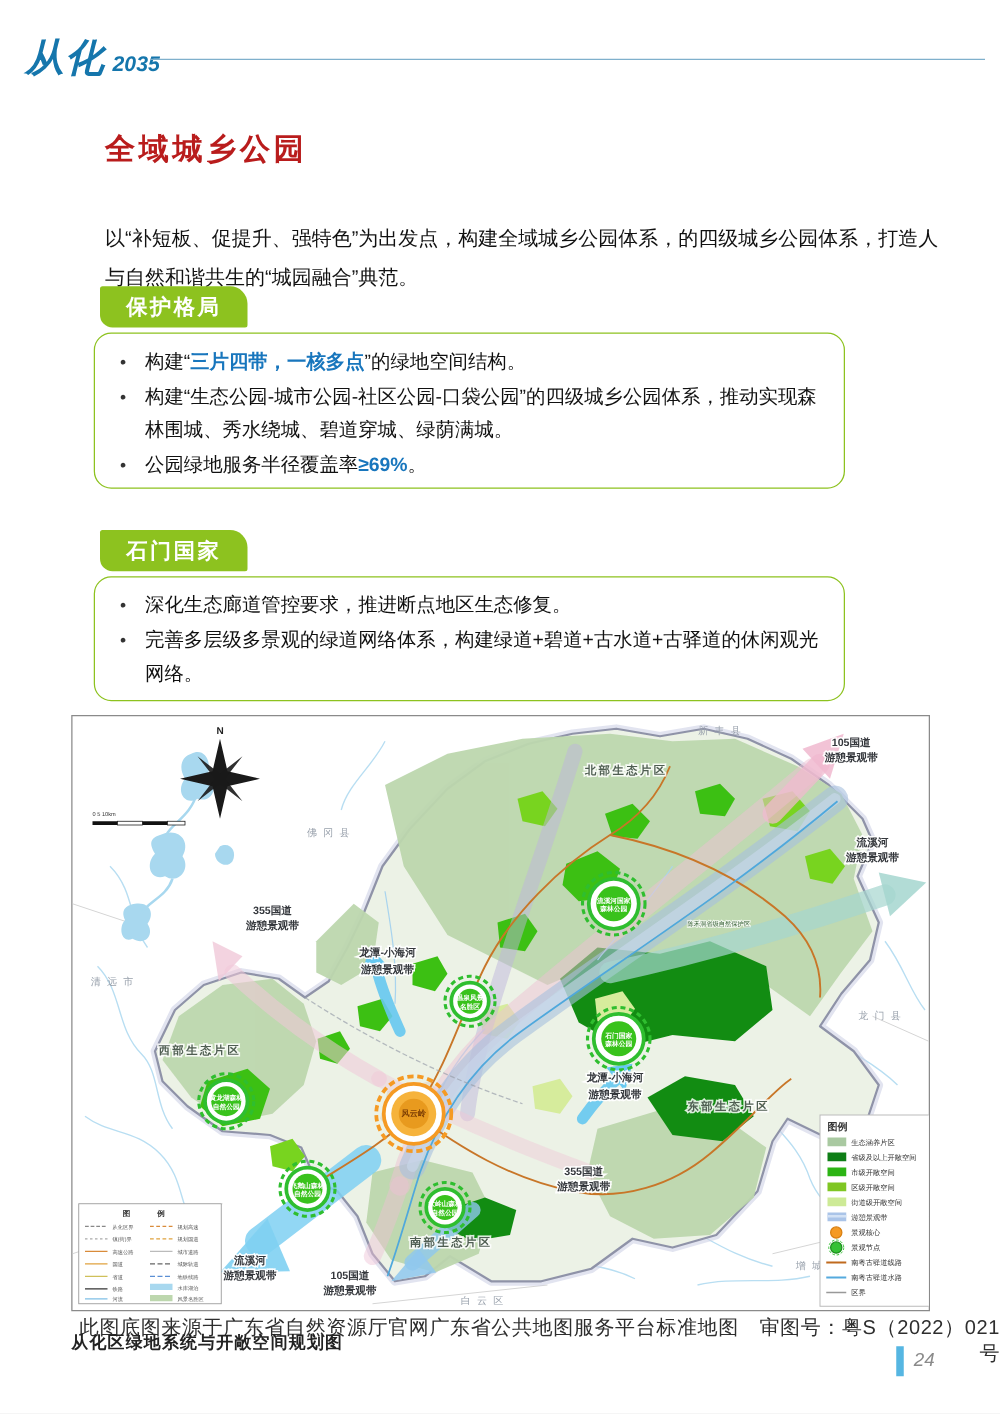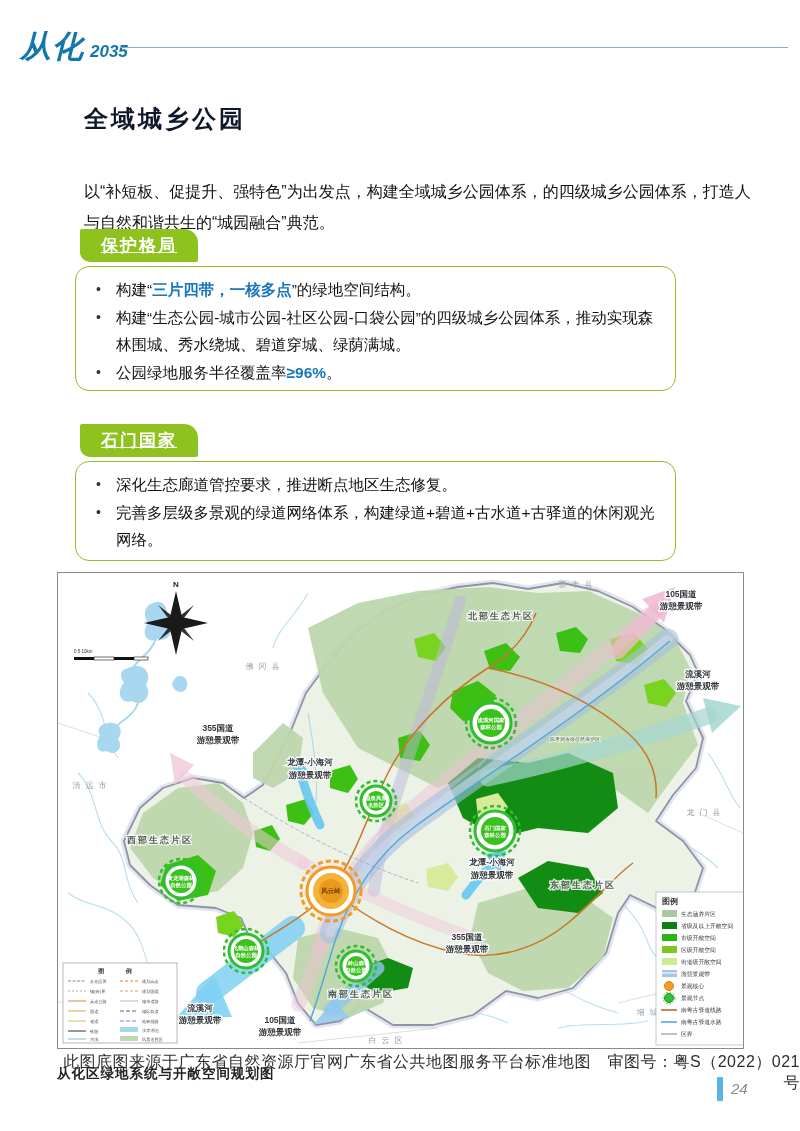--- a/index.html
+++ b/index.html
@@ -4,27 +4,27 @@
 <style>
   html,body{margin:0;padding:0;background:#e8e8e8;}
   .page{position:relative;width:800px;height:1131px;background:#ffffff;overflow:hidden;
         font-family:"Liberation Sans","DejaVu Sans",sans-serif;color:#1a1a1a;}
   
   .logo{position:absolute;left:20px;top:26px;white-space:nowrap;}
   .logo-cn{font-size:31px;font-weight:bold;font-style:italic;color:#1576ac;letter-spacing:1px;}
   .logo-year{font-size:17px;font-weight:bold;font-style:italic;color:#1576ac;margin-left:6px;}
   .header-rule{position:absolute;left:120px;top:47px;width:668px;height:1px;background:#7fb0cc;}
   
-  .page-title{position:absolute;left:84px;top:103px;font-size:24px;font-weight:bold;color:#0f172a;letter-spacing:3px;}
+  .page-title{position:absolute;left:84px;top:103px;font-size:24px;font-weight:bold;color:#b91c1c;letter-spacing:3px;}
   
   .intro{position:absolute;left:84px;top:160px;width:676px;font-size:16px;line-height:31px;color:#111;}
   
   .badge{position:absolute;left:80px;width:118px;height:33px;background:#8dc21f;color:#fff;
          font-size:17px;font-weight:bold;letter-spacing:2px;display:flex;align-items:center;justify-content:center;
-         border-radius:2px 14px 2px 10px;text-decoration:underline;}
+         border-radius:2px 14px 2px 10px;}
   .badge1{top:229px;}
   .badge2{top:424px;}
   
   .bullet-box{position:absolute;left:75px;width:601px;border:1.6px solid #8dc21f;border-radius:14px;
               padding:9px 18px 9px 14px;box-sizing:border-box;}
   .box1{top:266px;height:125px;}
   .box2{top:461px;height:100px;}
   .bullet-box ul{margin:0;padding:0;list-style:none;}
   .bullet-box li{position:relative;padding-left:26px;font-size:15.5px;line-height:27.5px;color:#111;}
   .bullet-box li::before{content:"\2022";position:absolute;left:6px;top:0;color:#333;font-size:14px;}
@@ -63,21 +63,21 @@
 
   <div class="page-title">全域城乡公园</div>
 
   <p class="intro">以“补短板、促提升、强特色”为出发点，构建全域城乡公园体系，的四级城乡公园体系，打造人与自然和谐共生的“城园融合”典范。</p>
 
   <div class="badge badge1">保护格局</div>
   <div class="bullet-box box1">
     <ul>
       <li><span>构建“</span><span class="hl">三片四带，一核多点</span><span>”的绿地空间结构。</span></li>
       <li><span>构建“生态公园-城市公园-社区公园-口袋公园”的四级城乡公园体系，推动实现森林围城、秀水绕城、碧道穿城、绿荫满城。</span></li>
-      <li><span>公园绿地服务半径覆盖率</span><span class="hl">≥96%</span><span>。</span></li>
+      <li><span>公园绿地服务半径覆盖率</span><span class="hl">≥69%</span><span>。</span></li>
     </ul>
   </div>
 
   <div class="badge badge2">石门国家</div>
   <div class="bullet-box box2">
     <ul>
       <li><span>深化生态廊道管控要求，推进断点地区生态修复。</span></li>
       <li><span>完善多层级多景观的绿道网络体系，构建绿道+碧道+古水道+古驿道的休闲观光网络。</span></li>
     </ul>
   </div>

